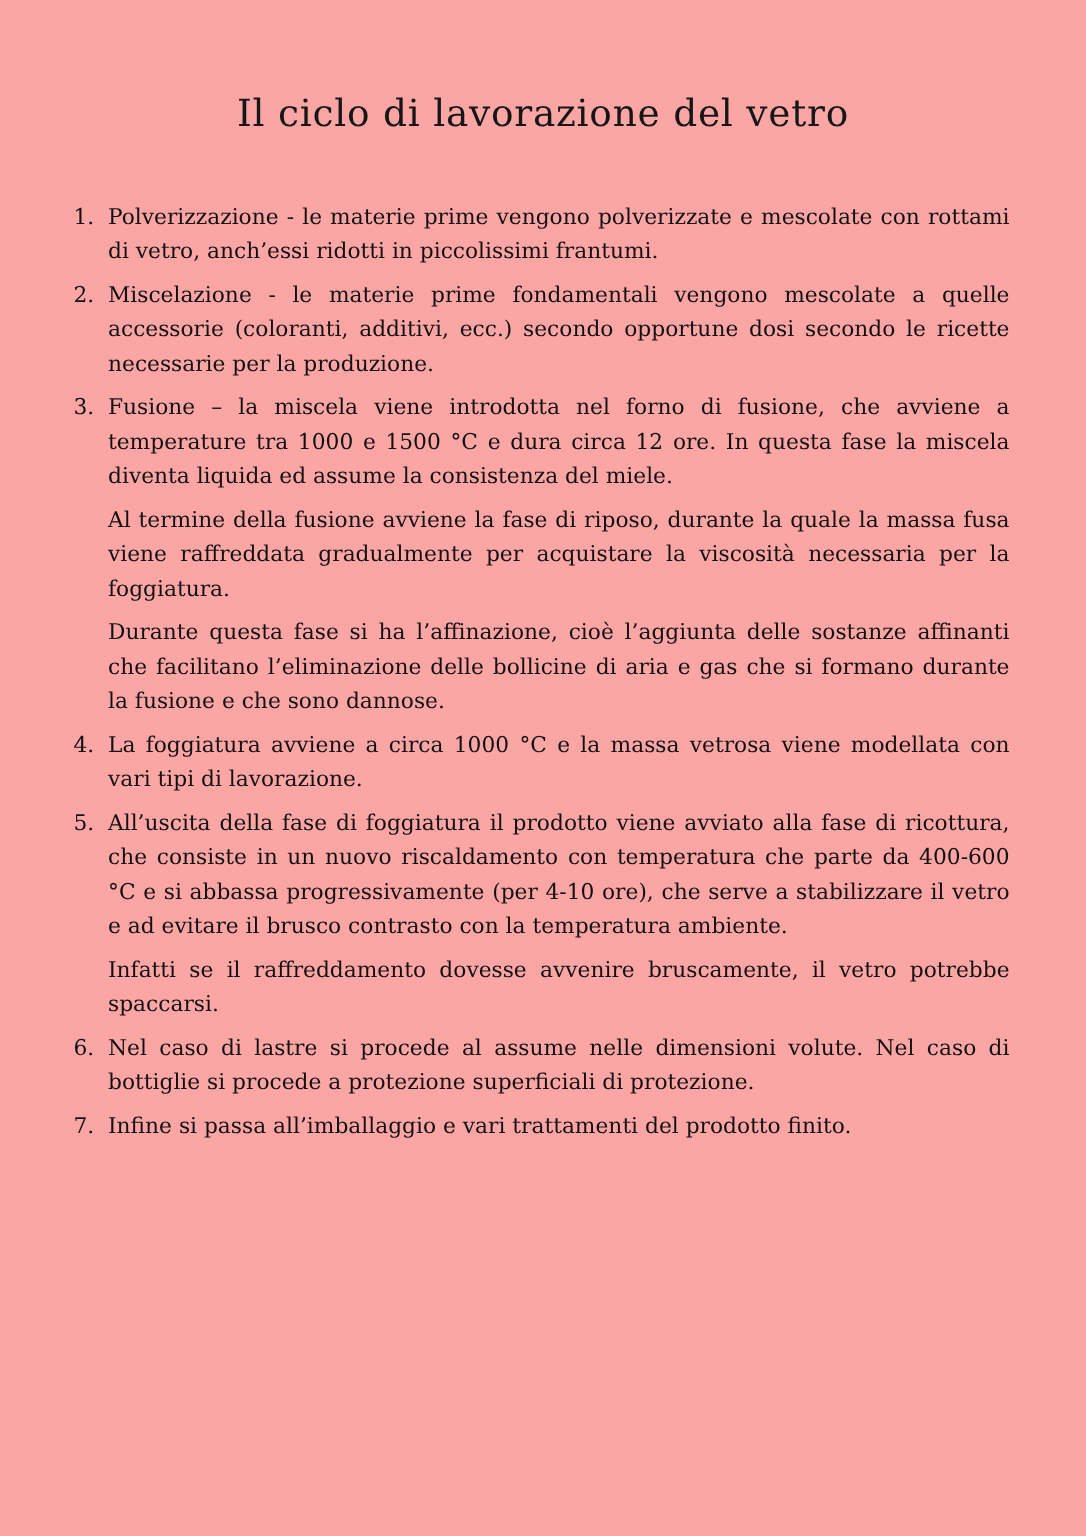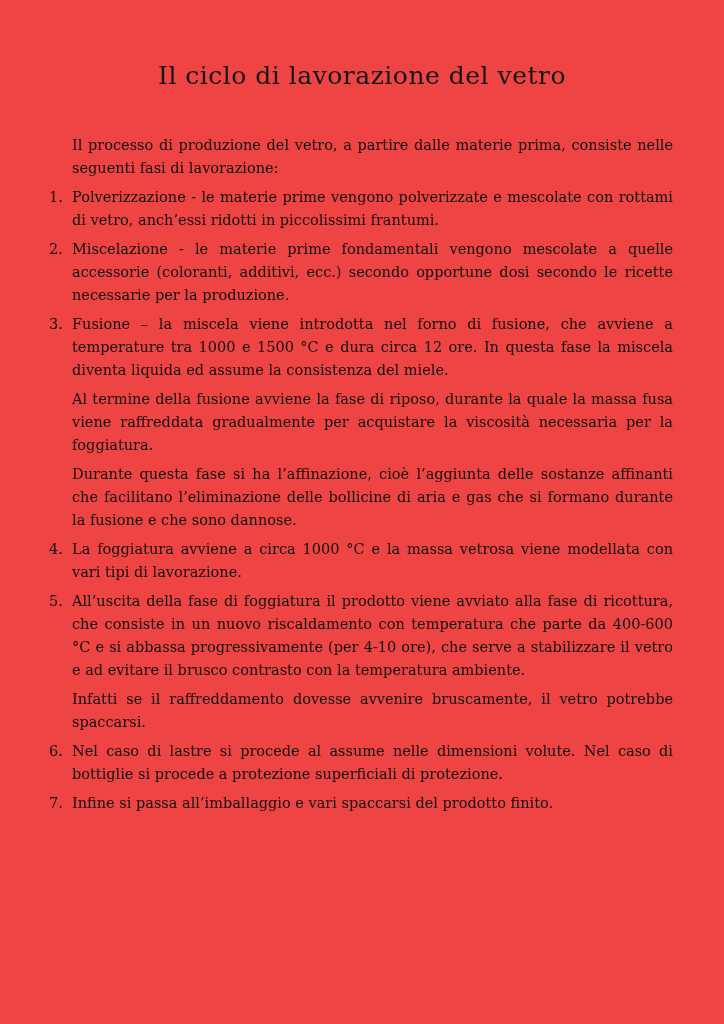--- a/index.html
+++ b/index.html
@@ -4,21 +4,21 @@
 <style>
   * { margin: 0; padding: 0; box-sizing: border-box; }
   html, body { background: #e9e9e9; }
   body { font-family: "DejaVu Serif", serif; }
 
   .page {
     position: relative;
     width: 724px;
     height: 1024px;
     margin: 0 auto;
-    background: #ef4444;
+    background: #fca5a5;
     color: #111111;
     overflow: hidden;
   }
 
   .doc-title {
     margin-top: 60px;
     text-align: center;
     font-size: 25px;
     line-height: 32px;
     font-weight: 500;
@@ -53,21 +53,20 @@
 </style>
 </head>
 <body>
 
 <div class="page">
 
   <h1 class="doc-title">Il ciclo di lavorazione del vetro</h1>
 
   <div class="content">
 
-    <p class="para">Il processo di produzione del vetro, a partire dalle materie prima, consiste nelle seguenti fasi di lavorazione:</p>
 
     <div class="list-item">
       <span class="item-number">1.</span>
       <p class="para"><b>Polverizzazione -</b><span> le materie prime vengono polverizzate e mescolate con rottami di vetro, anch’essi ridotti in piccolissimi frantumi.</span></p>
     </div>
 
     <div class="list-item">
       <span class="item-number">2.</span>
       <p class="para"><b>Miscelazione -</b><span> le materie prime fondamentali vengono mescolate a quelle accessorie (coloranti, additivi, ecc.) secondo opportune dosi secondo le ricette necessarie per la produzione.</span></p>
     </div>
@@ -90,17 +89,17 @@
       <p class="para">Infatti se il raffreddamento dovesse avvenire bruscamente, il vetro potrebbe spaccarsi.</p>
     </div>
 
     <div class="list-item">
       <span class="item-number">6.</span>
       <p class="para"><span>Nel caso di lastre si procede al </span><b>assume</b><span> nelle dimensioni volute. Nel caso di bottiglie si procede a </span><b>protezione</b><span> superficiali di protezione.</span></p>
     </div>
 
     <div class="list-item">
       <span class="item-number">7.</span>
-      <p class="para"><span>Infine si passa all’</span><b>imballaggio</b><span> e vari </span><b>spaccarsi</b><span> del prodotto finito.</span></p>
+      <p class="para"><span>Infine si passa all’</span><b>imballaggio</b><span> e vari </span><b>trattamenti</b><span> del prodotto finito.</span></p>
     </div>
 
   </div>
 </div>
 
 </body></html>

